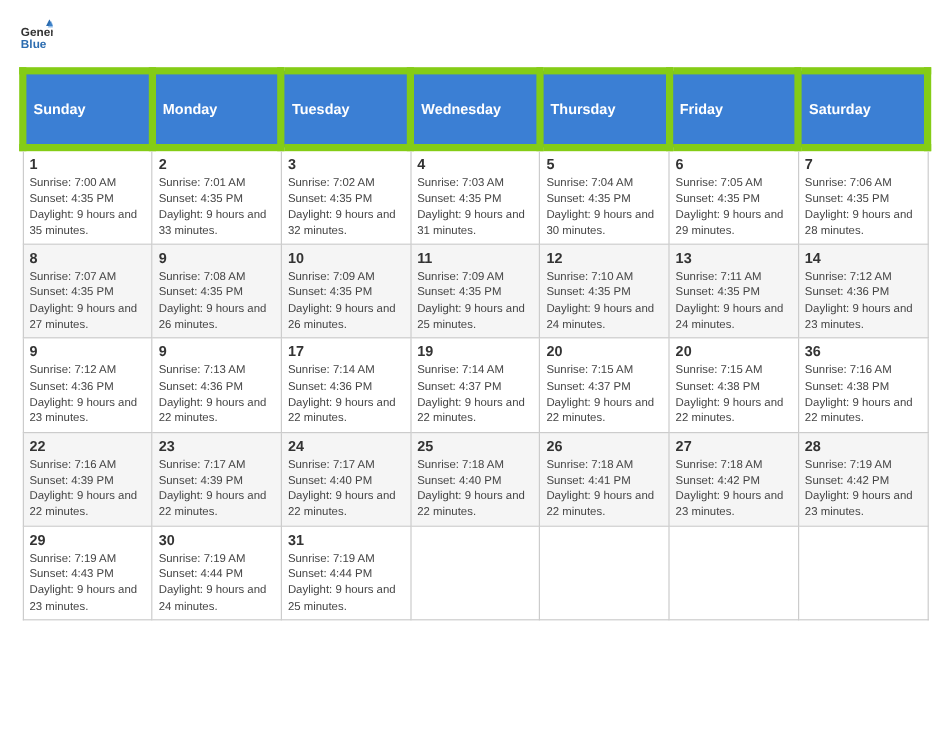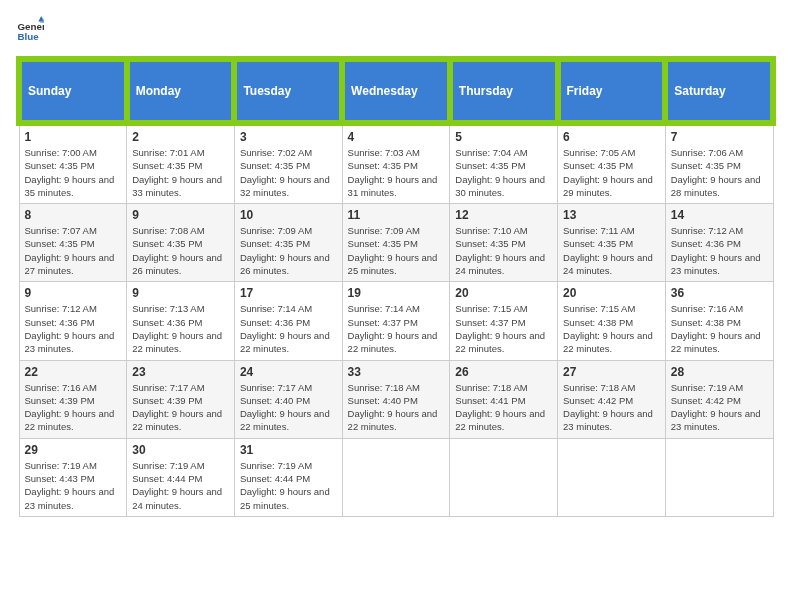--- a/index.html
+++ b/index.html
@@ -306,21 +306,21 @@
       </td>
         <td>
         <span class="day-num">24</span>
         <div class="day-detail">
           Sunrise: 7:17 AM<br>
           Sunset: 4:40 PM<br>
           Daylight: 9 hours and 22 minutes.
         </div>
       </td>
         <td>
-        <span class="day-num">33</span>
+        <span class="day-num">25</span>
         <div class="day-detail">
           Sunrise: 7:18 AM<br>
           Sunset: 4:40 PM<br>
           Daylight: 9 hours and 22 minutes.
         </div>
       </td>
         <td>
         <span class="day-num">26</span>
         <div class="day-detail">
           Sunrise: 7:18 AM<br>

